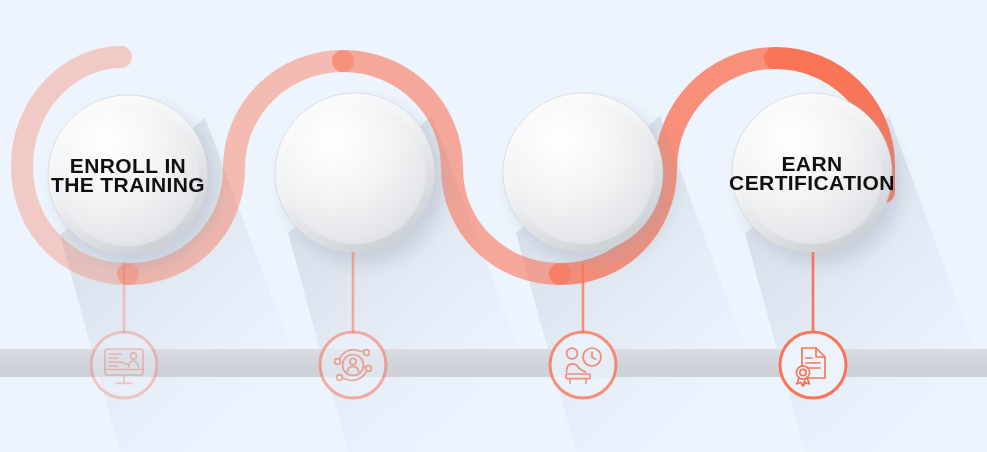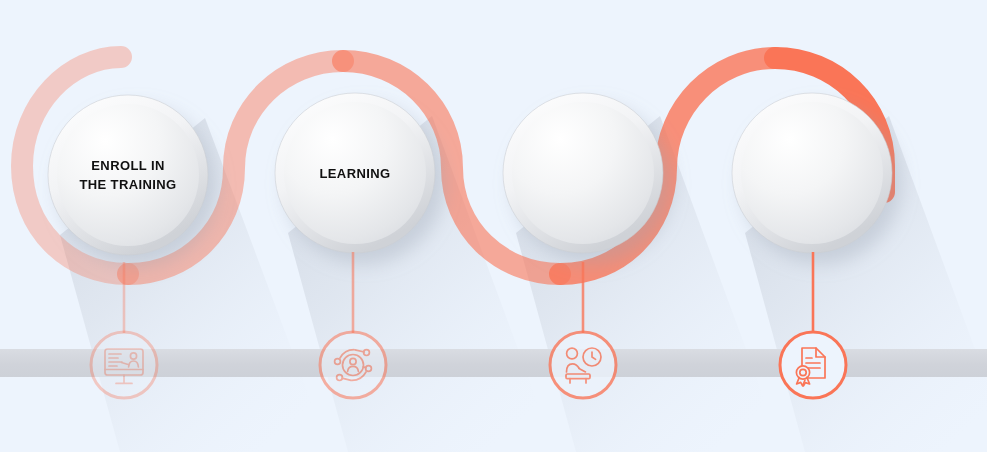--- a/index.html
+++ b/index.html
@@ -7,21 +7,21 @@
     width:987px;height:452px;overflow:hidden;
     font-family:"Liberation Sans", sans-serif;
     background:#edf4fd;
   }
   #stage{position:relative;width:987px;height:452px;background:#edf4fd;overflow:hidden;}
   #svgroot{position:absolute;left:0;top:0;width:987px;height:452px;}
   .step-label{
     position:absolute;
     text-align:center;
     font-weight:bold;
-    font-size:13px;
+    font-size:21px;
     letter-spacing:0.4px;
     line-height:19px;
     color:#101010;
     white-space:pre-line;
     transform:translate(-50%,-50%);
     pointer-events:none;
   }
 </style>
 </head>
 <body>
@@ -183,15 +183,16 @@
           <path d="M 799.2 377.6 l -2.6 6.4 l 4.1 -1.6 l 1.9 3.5 l 2.3 -5.6"></path>
           <path d="M 806.9 377.4 l 2.7 6.6 l -4.2 -1.4 l -1.9 3.3"></path>
         </g>
       </g>
 
     </g>
   </svg>
 
   <div class="step-label" style="left:128px;top:175px;width:190px;">ENROLL IN
 THE TRAINING</div>
-  <div class="step-label" style="left:355px;top:173px;width:190px;">LEARNING</div>
+  <div class="step-label" style="left:812px;top:173px;width:190px;">EARN
+CERTIFICATION</div>
 
 </div>
 
 </body></html>

